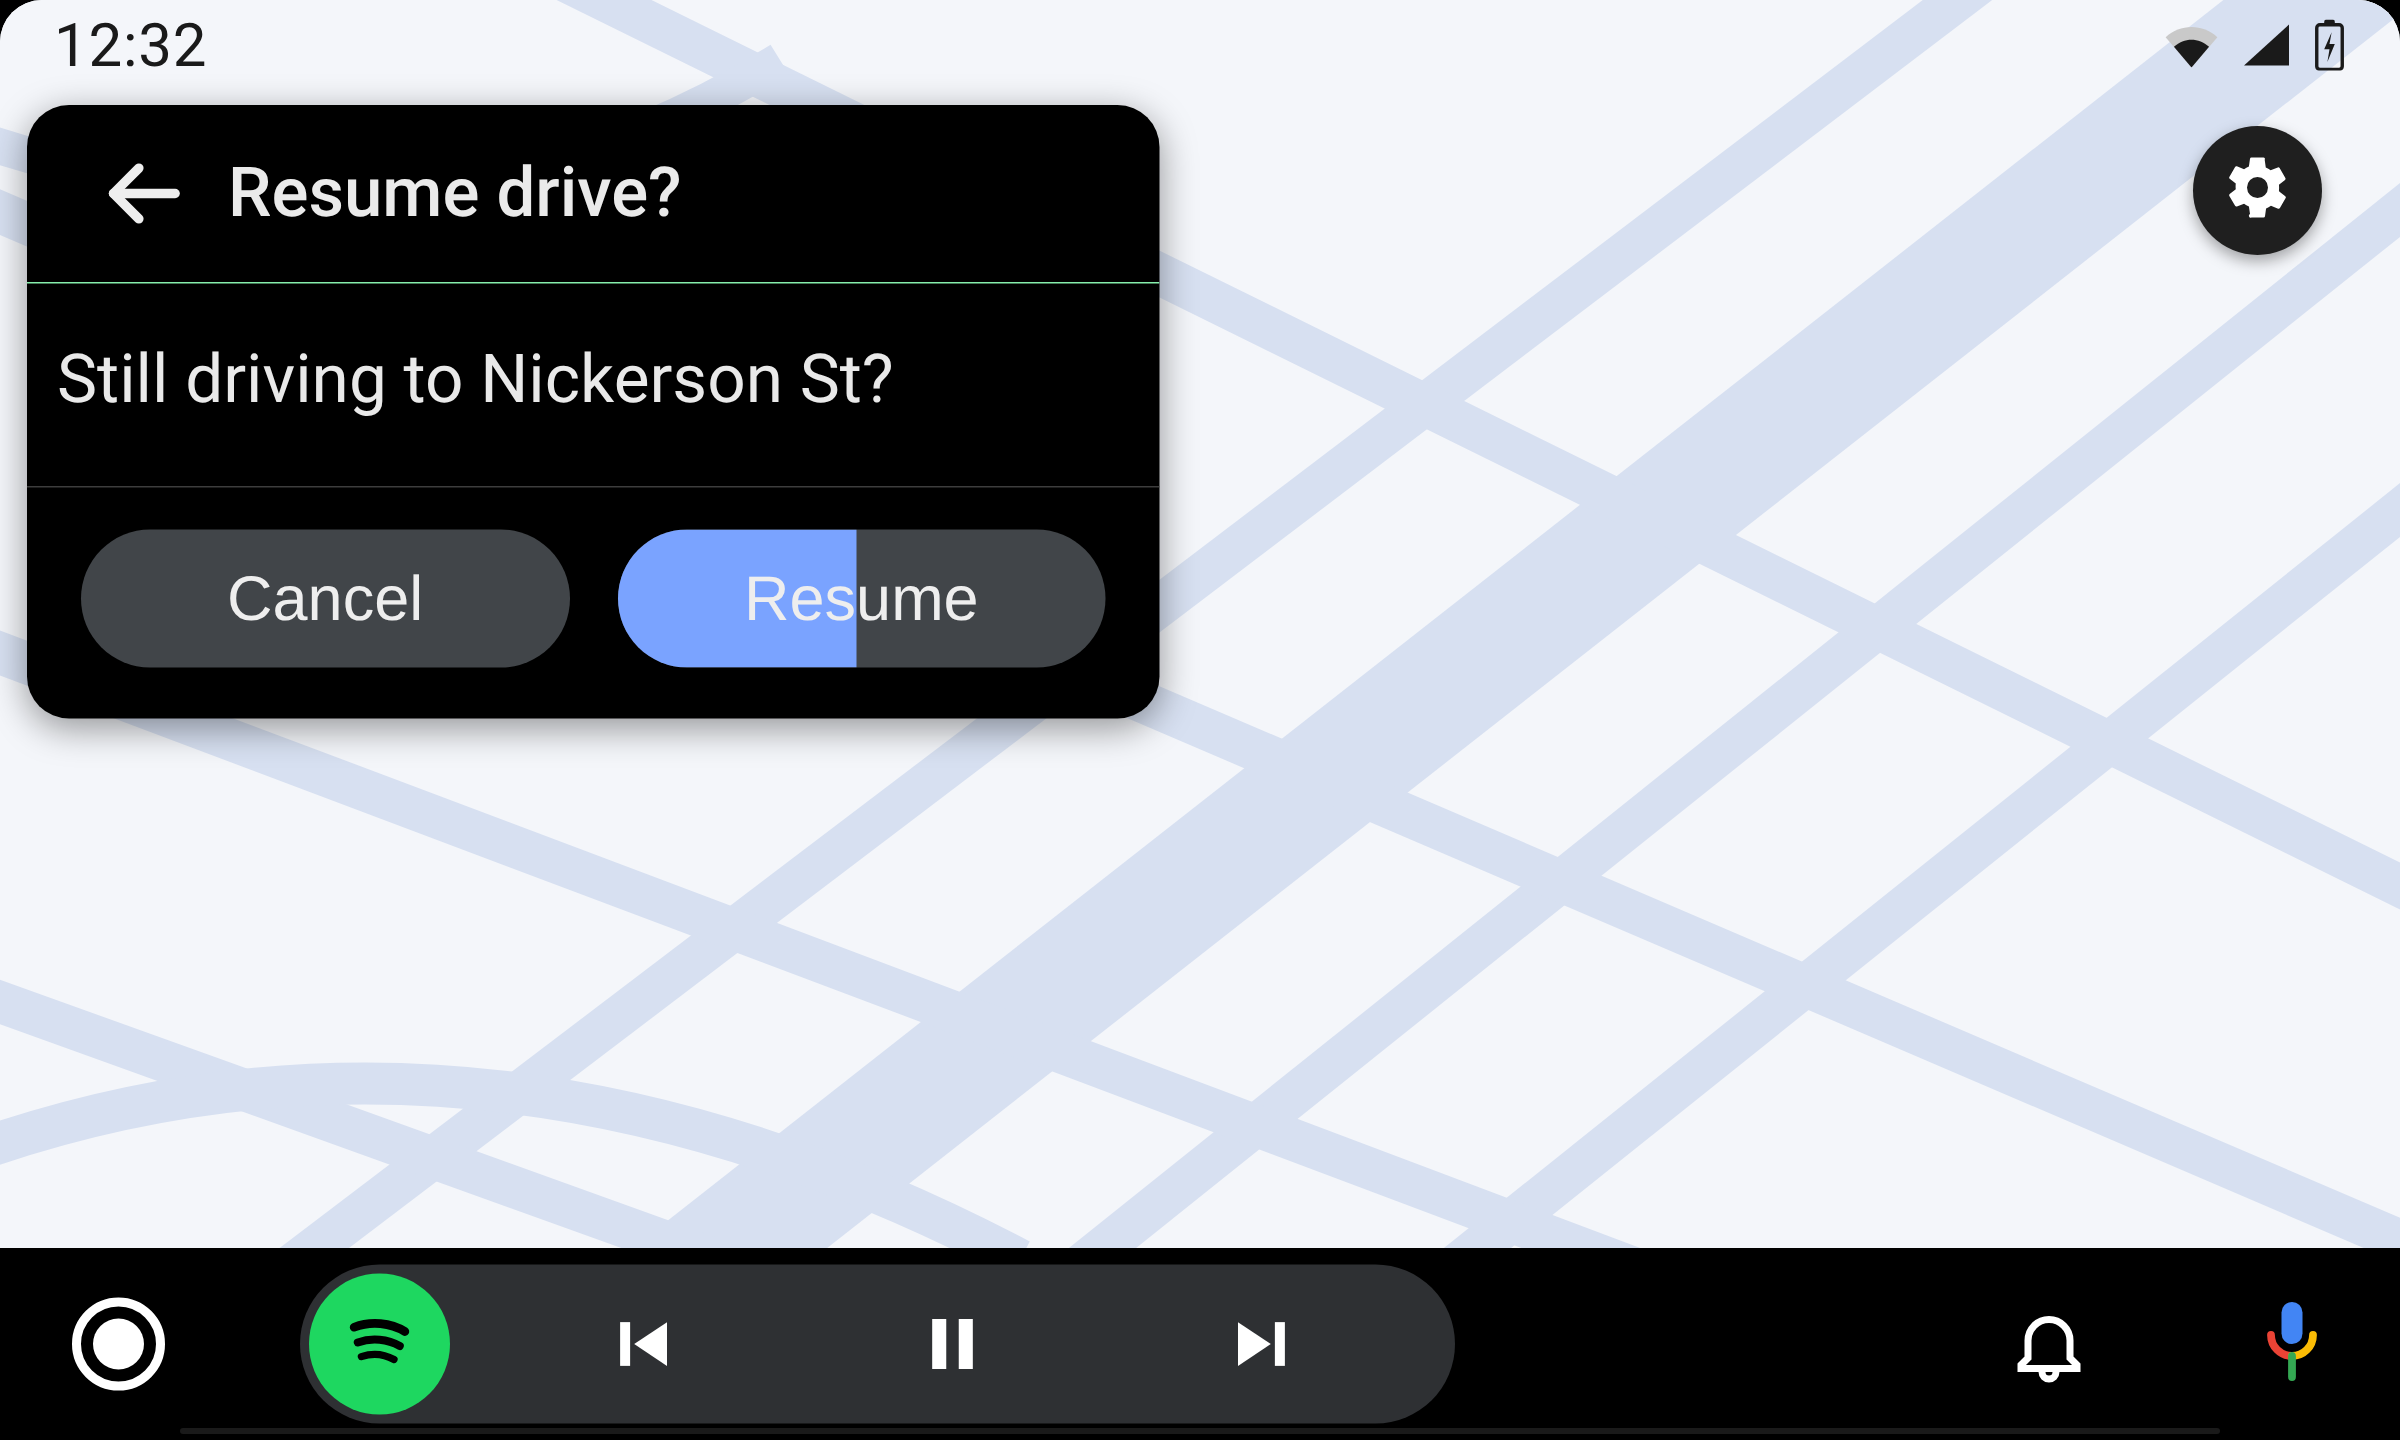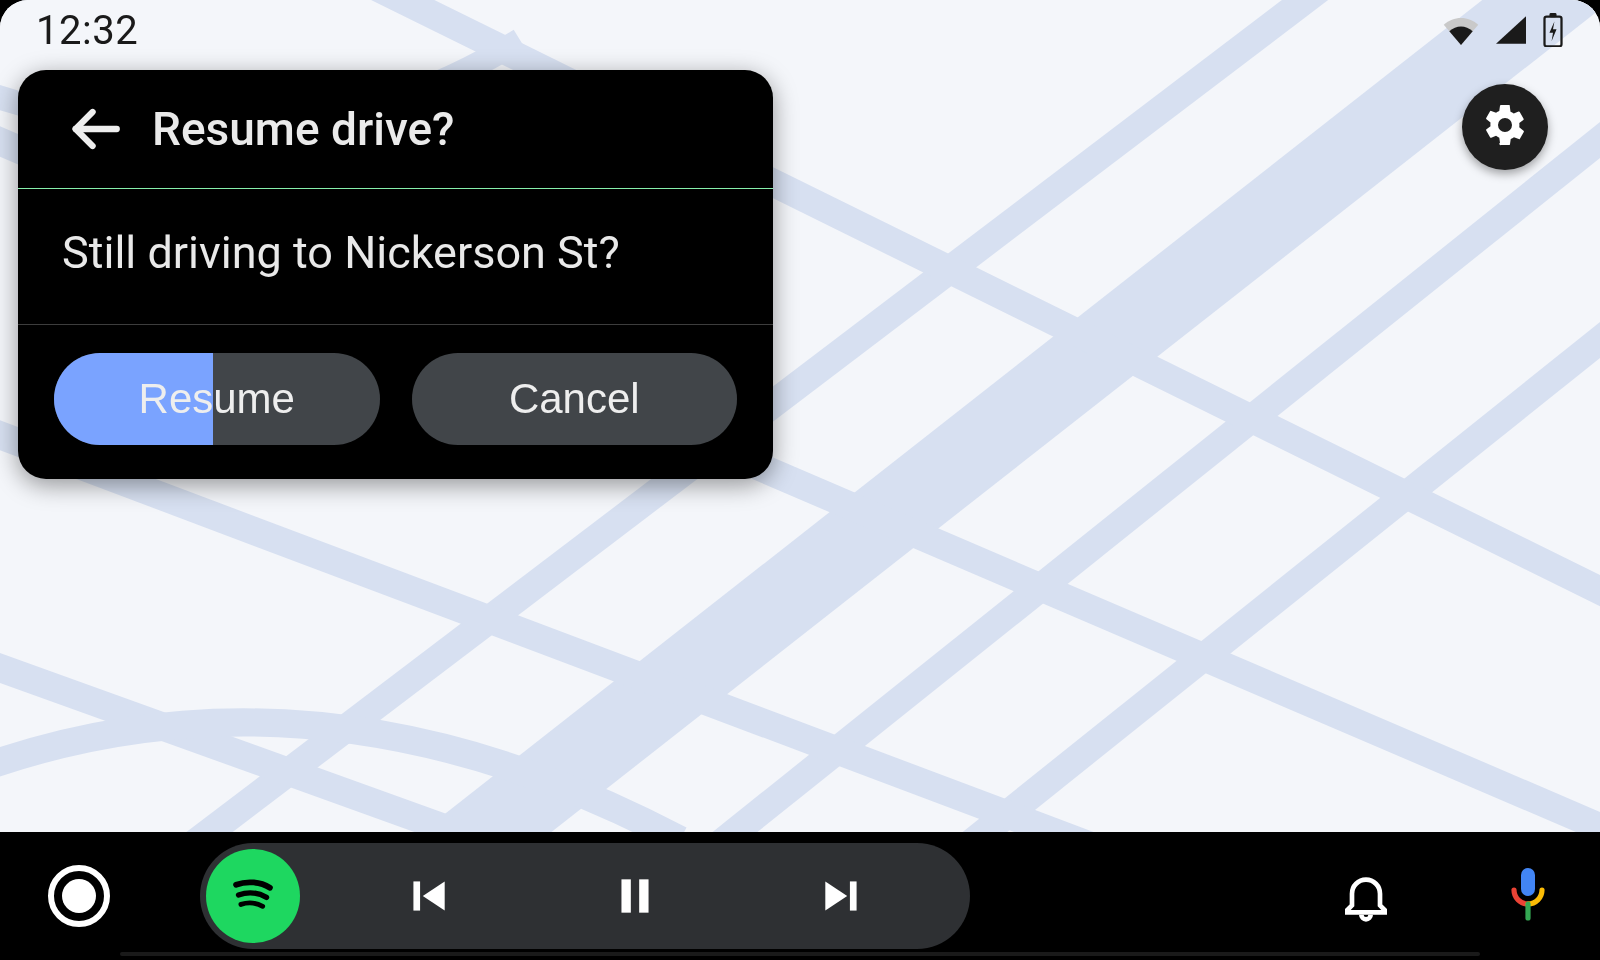--- a/index.html
+++ b/index.html
@@ -80,21 +80,21 @@
     padding: 30px 36px 30px 48px;
     border-bottom: 1px solid #86efac;
   }
   .dialog-header .back svg { width: 58px; height: 58px; display:block; }
   .dialog-title {
     color: #eaeaea;
     font-size: 46px;
     font-weight: 500;
   }
   .dialog-body {
-    padding: 34px 44px 40px 44px;
+    padding: 34px 44px 40px 20px;
     border-bottom: 1px solid #3d3d3d;
   }
   .dialog-body .message {
     color: #e9e9e9;
     font-size: 45px;
     font-weight: 400;
     line-height: 1.35;
   }
   .dialog-actions {
     display: flex;
@@ -261,26 +261,26 @@
             <polyline points="11 5 4 12 11 19"></polyline>
           </svg>
         </span>
       </span>
       <div class="dialog-title">Resume drive?</div>
     </div>
     <div class="dialog-body">
       <div class="message">Still driving to Nickerson St?</div>
     </div>
     <div class="dialog-actions">
+      <button class="pill-btn secondary">
+        <span class="label">Cancel</span>
+      </button>
       <button class="pill-btn primary">
         <span class="progress-fill" style="width:49%"></span>
         <span class="label">Resume</span>
-      </button>
-      <button class="pill-btn secondary">
-        <span class="label">Cancel</span>
       </button>
     </div>
   </div>
 
   <div class="bottom-bar">
     <div class="home-dot">
       <span></span>
     </div>
 
     <div class="media-pill">

